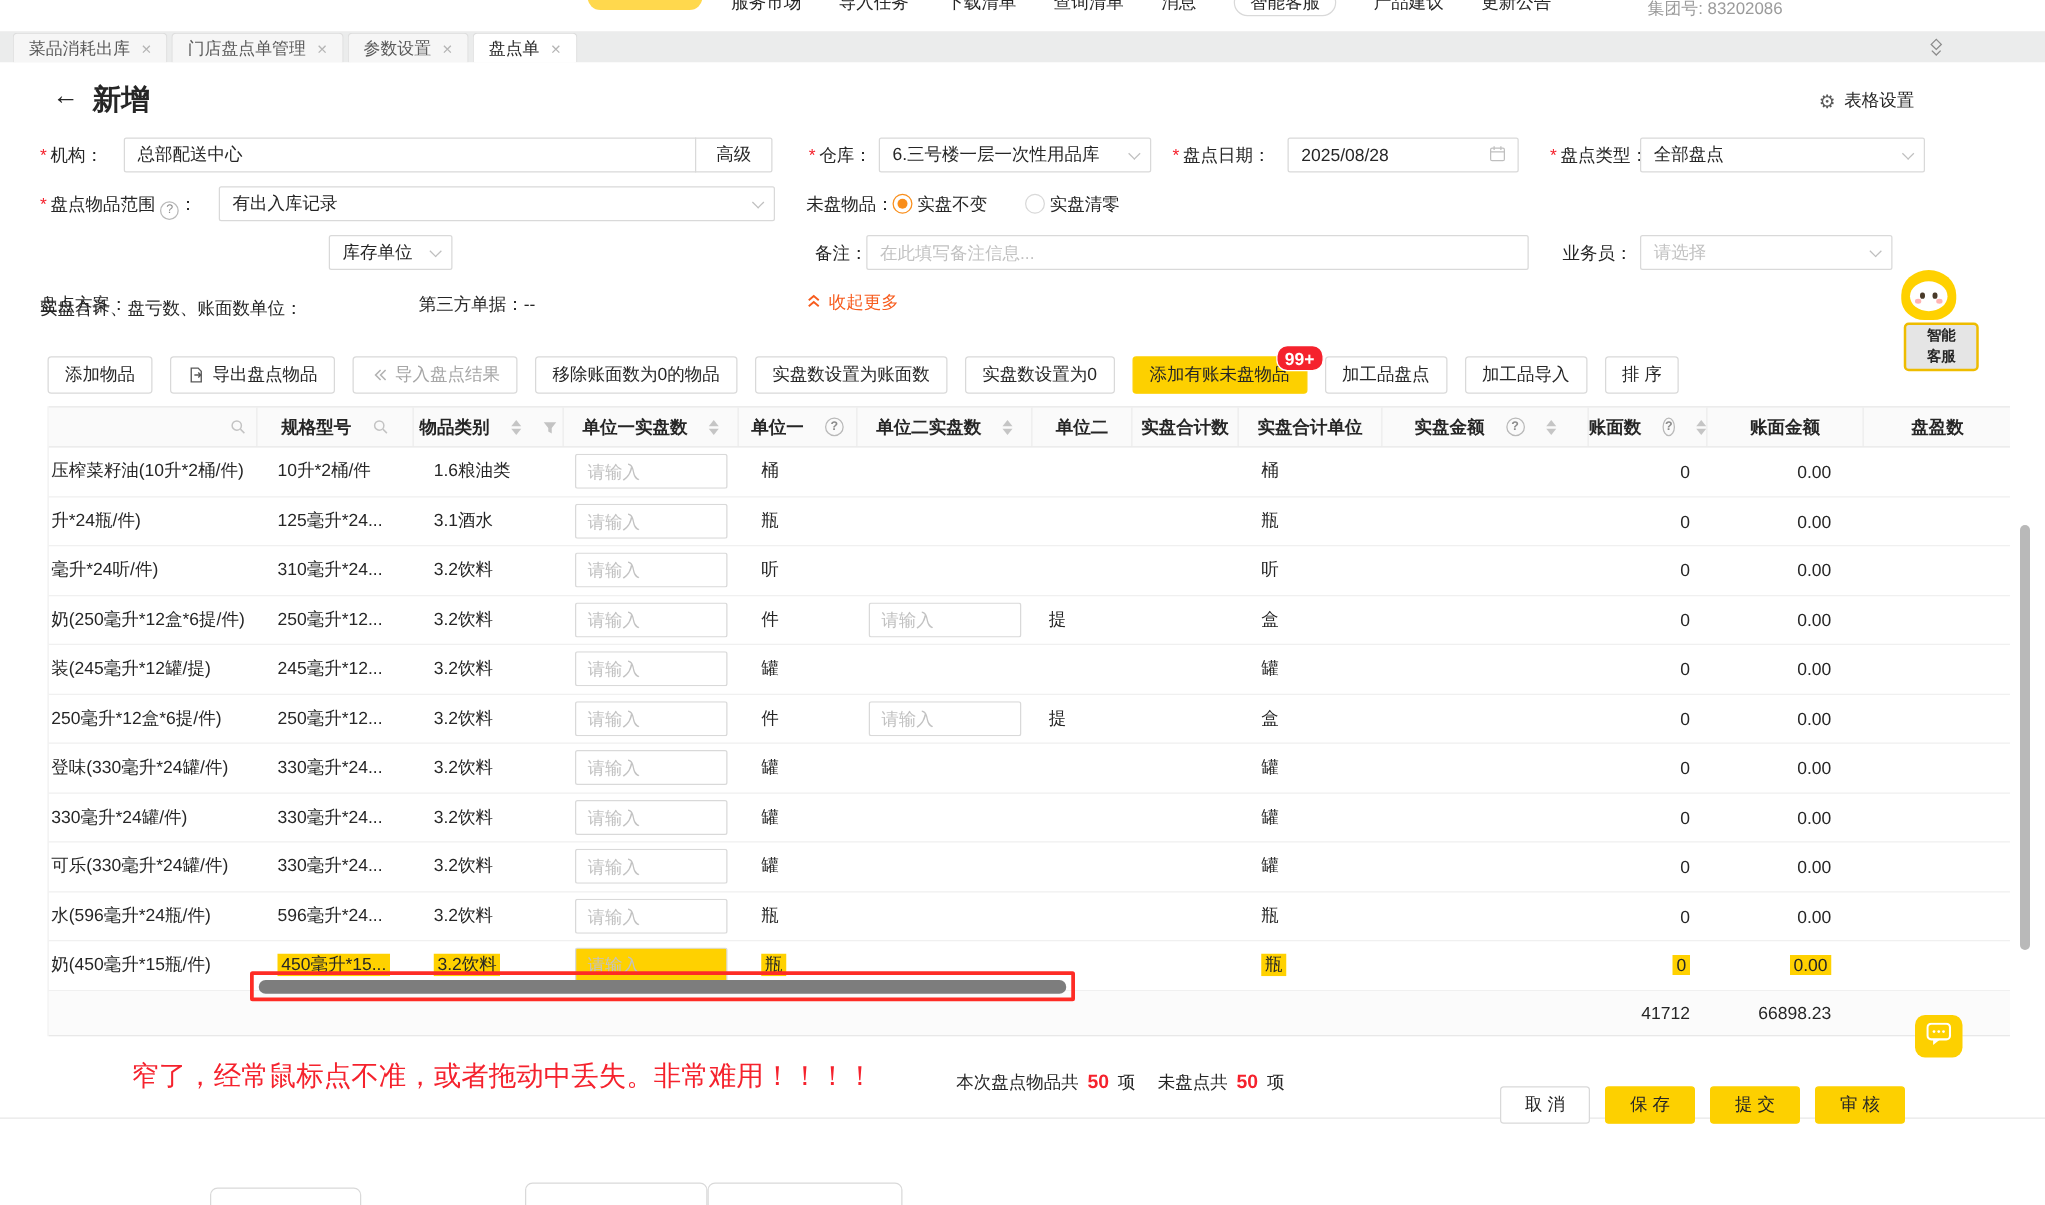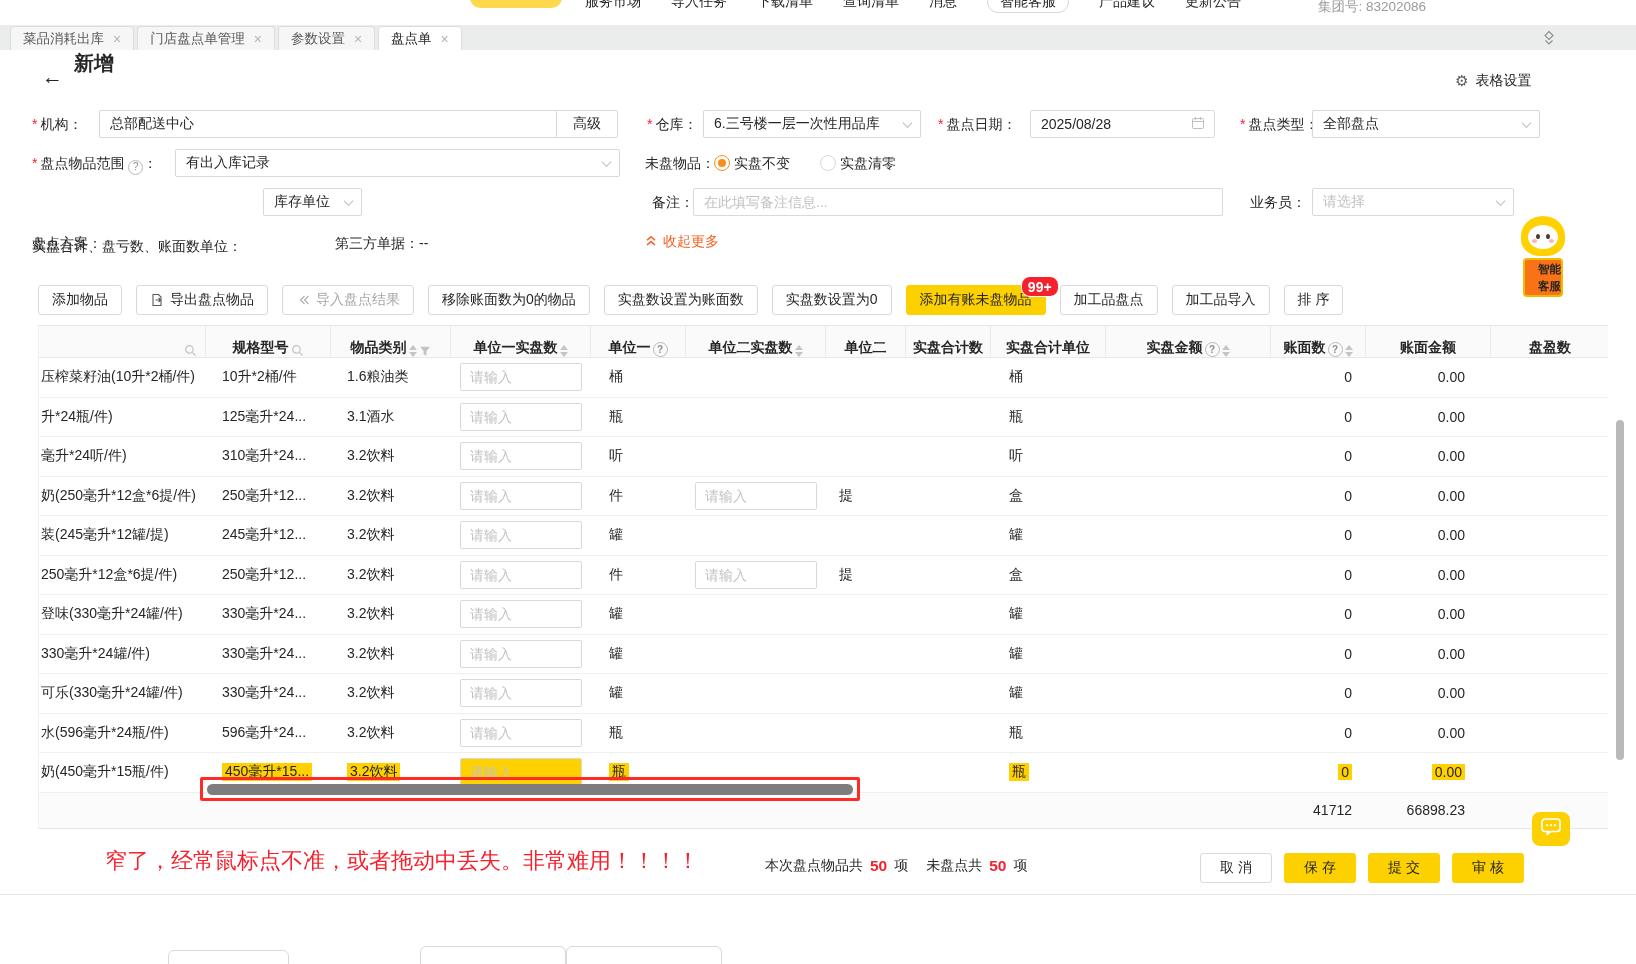--- a/index.html
+++ b/index.html
@@ -20,21 +20,21 @@
   .tab { display:flex; align-items:center; gap:9px; padding:0 12px; height:24px; background:#f6f6f6;
          border:1px solid #ddd; border-bottom:none; border-radius:4px 4px 0 0; color:#595959; font-size:13.5px; cursor:default; }
   .tab.active { background:#fff; color:#262626; }
   .tab .close { color:#b5b5b5; font-size:14px; line-height:1; }
   .tabbar-corner { position:absolute; left:1541px; top:5px; width:16px; height:16px; }
 
   
   .content { position:absolute; left:0; top:50px; width:1636px; height:914px; background:#fff; }
 
   .back-arrow { position:absolute; left:42px; top:15px; font-size:21px; color:#262626; }
-  .page-title { position:absolute; left:74px; top:0; font-size:20px; font-weight:700; }
+  .page-title { position:absolute; left:74px; top:14px; font-size:23px; font-weight:700; }
   .table-settings { position:absolute; left:1455px; top:22px; display:flex; align-items:center; gap:7px; font-size:14px; }
   .gear { font-size:15px; color:#595959; }
 
   
   .flabel { position:absolute; height:28px; line-height:28px; white-space:nowrap; }
   .star { color:#f5222d; margin-right:3px; }
   .finput, .sel { border:1px solid #d9d9d9; border-radius:2px; height:28px; background:#fff; font-size:14px; }
   input.finput { padding:0 10px; color:#262626; outline:none; font-family:inherit; }
   input.finput::placeholder { color:#c2c2c2; }
   .sel { position:absolute; display:flex; align-items:center; padding:0 26px 0 10px; }
@@ -53,21 +53,21 @@
           display:flex; align-items:center; gap:6px; font-size:14px; color:#262626; white-space:nowrap; cursor:default; }
   .tbtn.disabled { color:#a6a6a6; }
   .tbtn.primary { background:#fdd000; border-color:#fdd000; }
   .badge { position:absolute; top:-10px; right:-14px; background:#f5222d; color:#fff; font-size:14px; font-weight:700;
            padding:1.5px 6px; border-radius:9px; border:1px solid #fff; }
 
   
   .table { position:absolute; left:38px; top:275px; width:1570px; border-left:1px solid #f0f0f0; }
   .thead, .trow, .totrow { display:grid; grid-template-columns:167px 125px 120px 140px 95px 140px 80px 85px 115px 165px 95px 125px 118px; }
   .thead { height:33px; background:#fafafa; border-top:1px solid #e8e8e8; border-bottom:1px solid #e8e8e8; }
-  .thcell { display:flex; align-items:flex-end; justify-content:center; gap:2px; font-weight:700; font-size:14px;
+  .thcell { display:flex; align-items:center; justify-content:center; gap:17px; font-weight:700; font-size:14px;
             border-right:1px solid #ebebeb; overflow:hidden; white-space:nowrap; }
   .thcell.c0 { justify-content:flex-end; padding-right:8px; }
   .thcell.c12 { justify-content:flex-start; padding-left:38px; border-right:none; }
   .sorter { display:inline-flex; flex-direction:column; gap:2px; }
   .sorter i { display:block; width:0; height:0; border-left:4px solid transparent; border-right:4px solid transparent; }
   .sorter .up { border-bottom:5px solid #c5c5c5; }
   .sorter .dn { border-top:5px solid #c5c5c5; }
   .trow { height:39.5px; border-bottom:1px solid #f0f0f0; align-items:center; }
   .tcell { overflow:hidden; white-space:nowrap; font-size:14px; }
   .tcell.c0 { padding-left:2px; }
@@ -87,38 +87,38 @@
   .vscroll { position:absolute; left:1616px; top:370px; width:8px; height:340px; background:#b9b9b9; border-radius:4px; }
   .hscroll-thumb { position:absolute; left:207px; top:734px; width:646px; height:11px; background:#7d7d7d; border-radius:6px; z-index:6; }
   .red-box { position:absolute; left:200px; top:727px; width:660px; height:24px; border:3px solid #fe2c25; border-radius:2px; z-index:7; }
 
   
   .bottombar { position:absolute; left:0; top:788px; width:1636px; height:57px; background:#fff; border-bottom:1px solid #e8e8e8; }
   .annotation { position:absolute; left:105px; top:8px; color:#f5222d; font-size:22px; white-space:nowrap; }
   .summary { position:absolute; left:765px; top:19px; display:flex; align-items:center; font-size:14px; white-space:nowrap; }
   .summary b { color:#f5222d; font-size:15.5px; margin:0 7px; }
   .summary .gap { width:18px; }
-  .actions { position:absolute; left:1200px; top:15px; display:flex; gap:12px; }
+  .actions { position:absolute; left:1200px; top:31px; display:flex; gap:12px; }
   .abtn { width:72px; height:30px; border-radius:3px; border:1px solid #d9d9d9; background:#fff; font-size:14px;
           font-family:inherit; color:#262626; display:flex; align-items:center; justify-content:center; white-space:nowrap; }
   .abtn.primary { background:#fdd000; border-color:#fdd000; }
 
   .chat-bubble { position:absolute; left:1532px; top:762px; width:38px; height:34px; background:#fdd000; border-radius:8px;
                  display:flex; align-items:center; justify-content:center; }
 
   
   .mascot { position:absolute; left:1521px; top:166px; width:44px; }
   .mascot-head { position:relative; width:44px; height:40px; background:#ffd100; border-radius:50% 50% 42% 42%; }
   .mascot-face { position:absolute; left:7px; top:9px; width:30px; height:24px; background:#fff; border-radius:50%; }
   .mascot-face .eye { position:absolute; top:9px; width:3.5px; height:5px; background:#4a3b2a; border-radius:50%; }
   .mascot-face .eye.l { left:8px; } .mascot-face .eye.r { left:18px; }
   .mascot-face .cheek { position:absolute; top:14px; width:5px; height:3.5px; background:#ffb3b3; border-radius:50%; }
   .mascot-face .cheek.l { left:4px; } .mascot-face .cheek.r { left:21px; }
-  .mascot-label { margin:2px 0 0 2px; width:40px; background:#f97316; border:2px solid #eebc00; border-radius:4px;
-                  text-align:right; font-size:11.5px; font-weight:700; line-height:1.45; padding:1px 0; color:#262626; }
+  .mascot-label { margin:2px 0 0 2px; width:60px; background:#e5e5e5; border:2px solid #eebc00; border-radius:4px;
+                  text-align:center; font-size:11.5px; font-weight:700; line-height:1.45; padding:1px 0; color:#262626; }
 
   
   .frag { position:absolute; background:#fff; border:1px solid #d9d9d9; border-radius:6px; }
 </style>
 </head>
 <body>
 
 <div class="screen">
 
   <div class="topbar">

